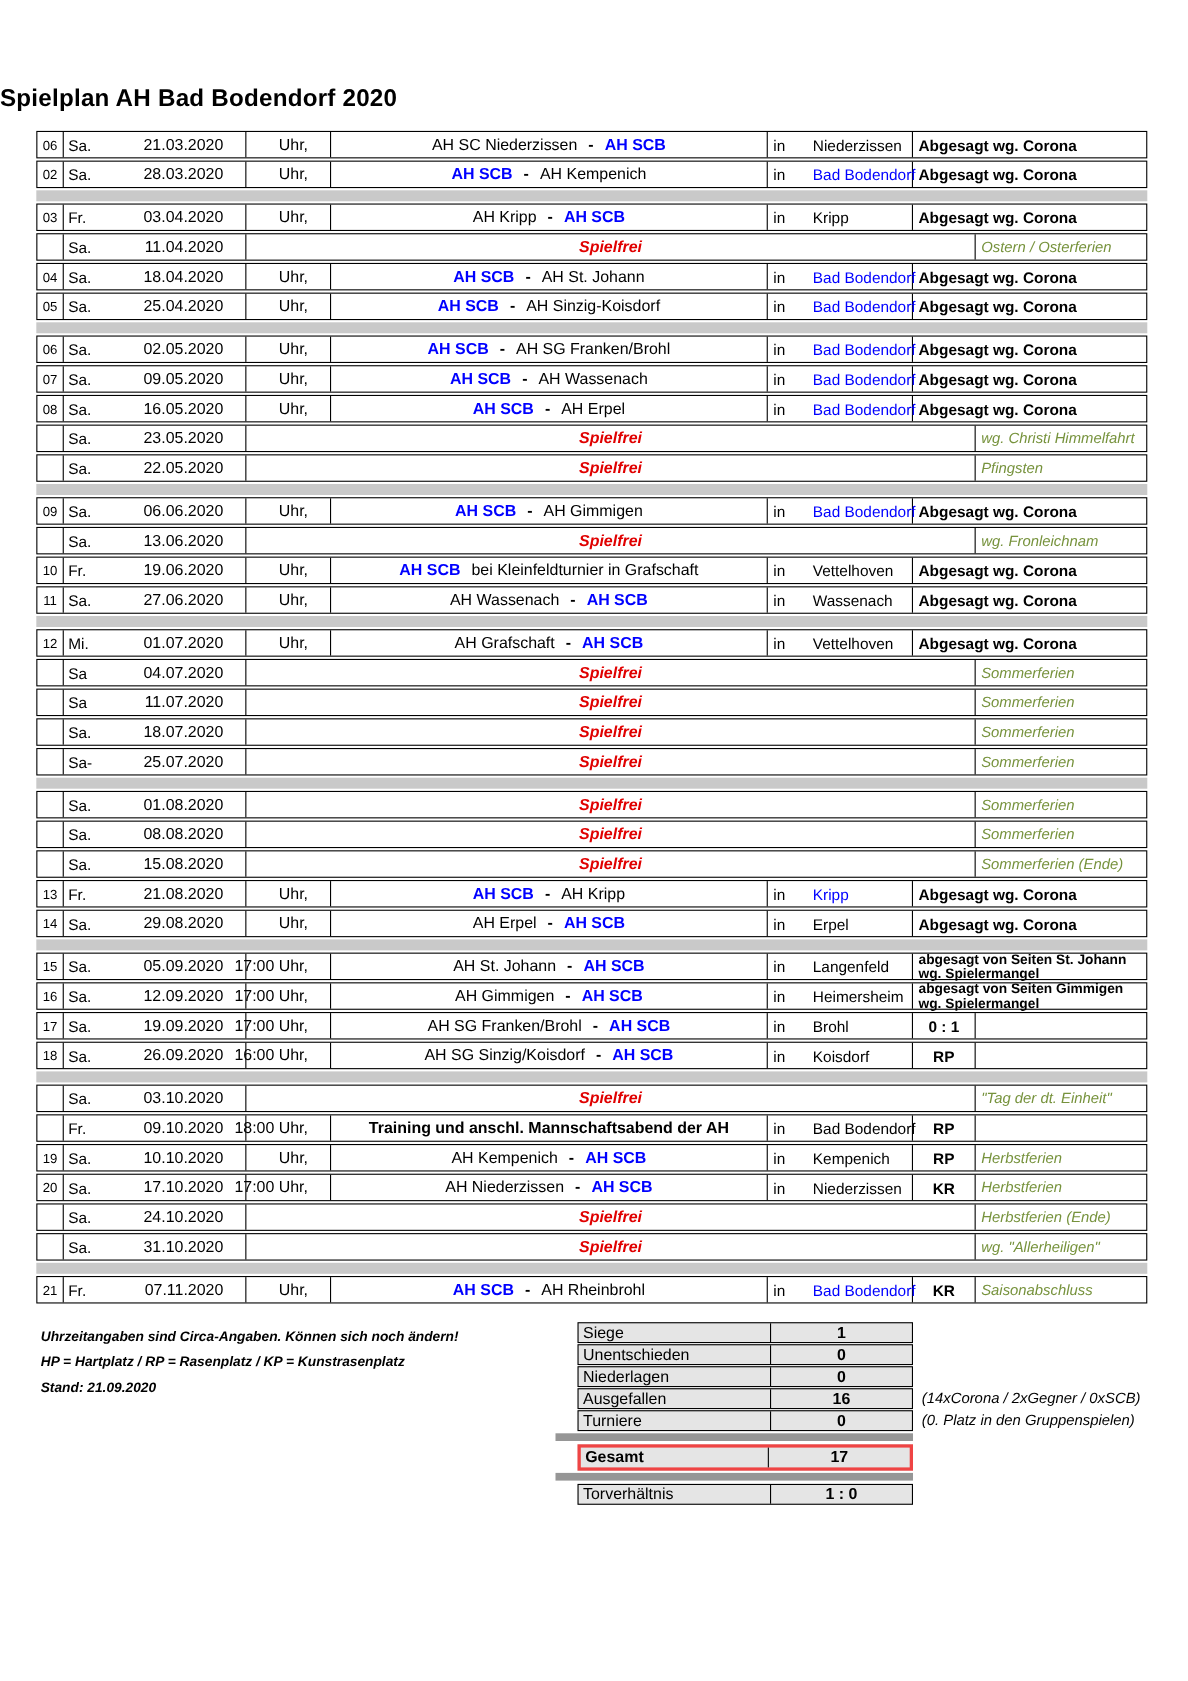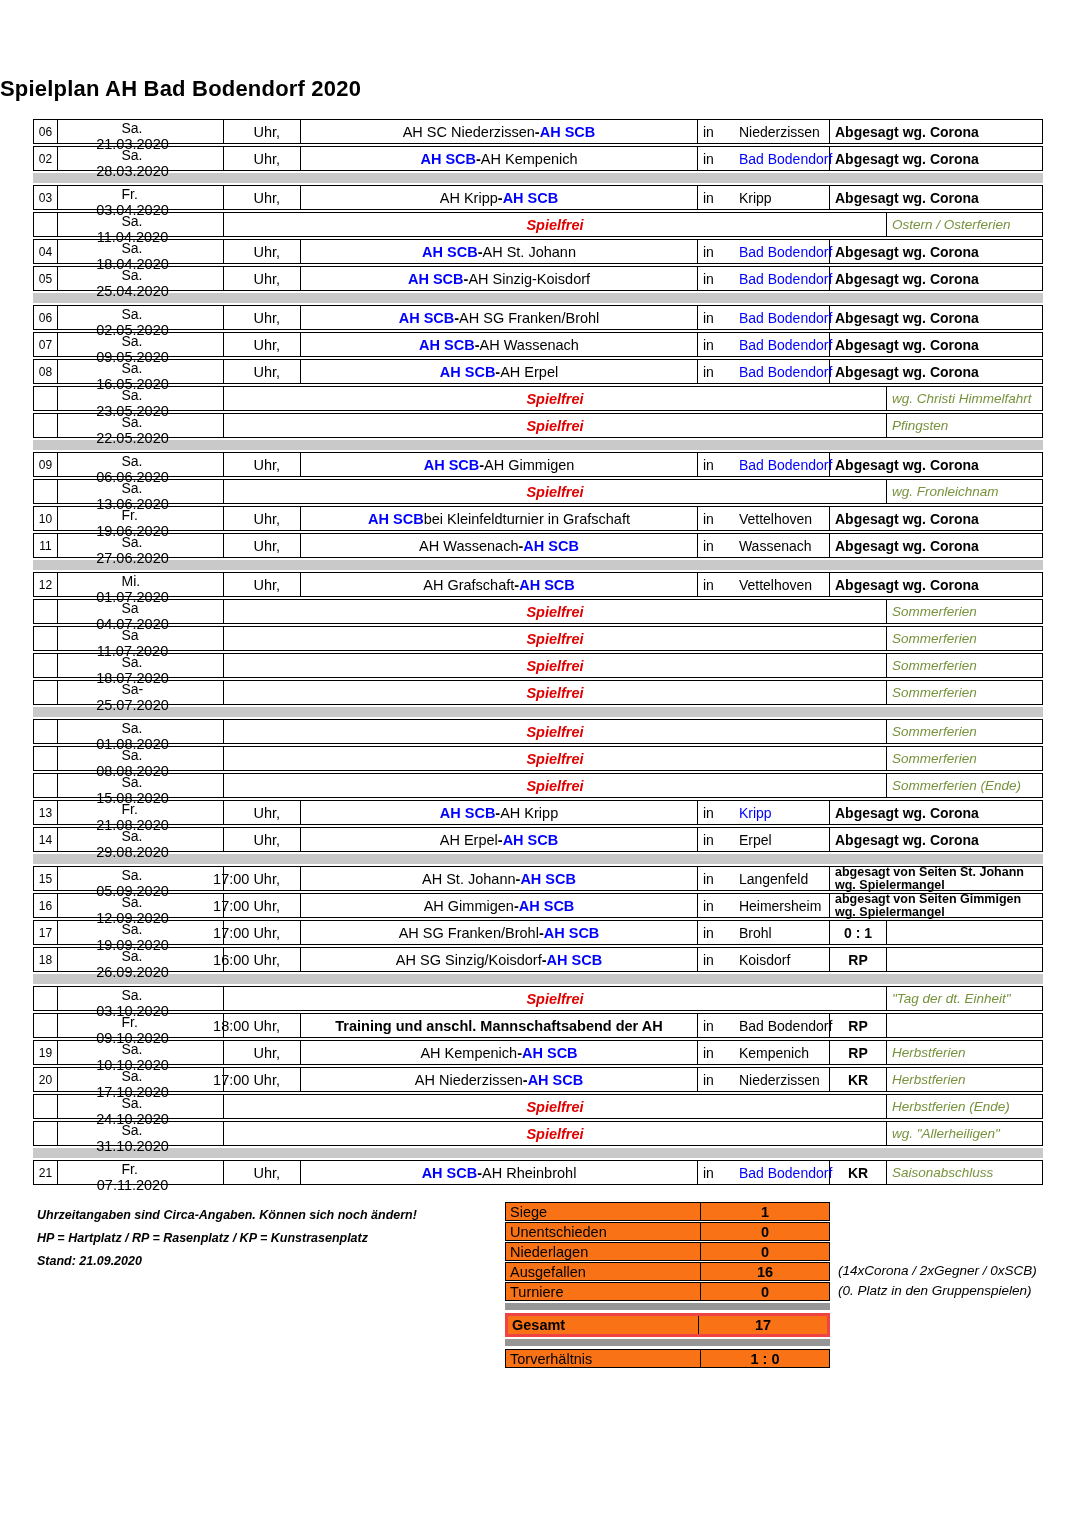--- a/index.html
+++ b/index.html
@@ -14,38 +14,38 @@
   }
   .schedule{position:absolute;left:33px;top:119px;width:1010px;}
   .row{
     display:flex;align-items:stretch;box-sizing:border-box;
     width:1010px;height:25px;border:1.5px solid #000;margin-bottom:2px;background:#fff;
   }
   .sep{height:10px;width:1010px;background:var(--graybar);margin-bottom:2px;}
   .c{display:flex;align-items:center;box-sizing:border-box;border-right:1.5px solid #000;overflow:visible;}
   .c:last-child{border-right:none;}
   .nr{width:24px;justify-content:center;font-size:12px;}
-  .daydate{width:166px;padding-left:4px;flex-direction:column;}
+  .daydate{width:166px;padding-left:4px;}
   .day{width:42px;font-size:14px;}
   .date{flex:1;text-align:right;font-size:14.5px;padding-right:20px;}
   .time{width:77px;justify-content:flex-end;padding-right:20px;font-size:14.5px;white-space:nowrap;}
-  .match{width:397px;justify-content:center;gap:0;font-size:14.5px;white-space:nowrap;}
+  .match{width:397px;justify-content:center;gap:10px;font-size:14.5px;white-space:nowrap;}
   .seg.scb{color:var(--blue);font-weight:bold;text-align:right;}
   .seg.dash{font-weight:bold;}
   .seg.bold{font-weight:bold;}
   .loc{width:132px;padding-left:5px;gap:25px;font-size:14px;white-space:nowrap;}
   .place.blue{color:var(--blue);}
   .status{flex:1;padding-left:5px;font-weight:bold;font-size:14px;}
   .status.two{font-size:12.5px;line-height:12.5px;flex-direction:column;align-items:flex-start;justify-content:center;white-space:nowrap;}
   .result{width:57px;justify-content:center;font-weight:bold;font-size:14px;}
   .note{flex:1;padding-left:5px;font-style:italic;color:var(--green);font-size:13.5px;white-space:nowrap;}
   .freecell{width:663px;justify-content:center;color:var(--red);font-weight:bold;font-style:italic;font-size:14.5px;}
   .footnotes{position:absolute;left:37px;top:1204px;font-size:12.5px;font-weight:bold;font-style:italic;line-height:23px;}
   .summary{position:absolute;left:505px;top:1202px;width:325px;}
-  .srow{display:flex;box-sizing:border-box;height:19px;border:1.5px solid #000;margin-bottom:1px;background:#f97316;}
+  .srow{display:flex;box-sizing:border-box;height:19px;border:1.5px solid #000;margin-bottom:1px;background:#e5e5e5;margin-left:20px;}
   .slabel{flex:1;padding-left:4px;font-size:14.5px;display:flex;align-items:center;}
   .svalue{width:128px;border-left:1.5px solid #000;display:flex;align-items:center;justify-content:center;font-weight:bold;font-size:14.5px;}
   .sbar{height:7px;background:#969696;margin:2px 0 3px 0;}
   .srow.gesamt{border:3px solid #ef4444;height:24px;}
   .srow.gesamt .slabel{font-weight:bold;}
   .annotations{position:absolute;left:838px;top:1261px;font-size:13.5px;font-style:italic;line-height:19.5px;white-space:nowrap;}
 </style>
 </head>
 <body>
 

